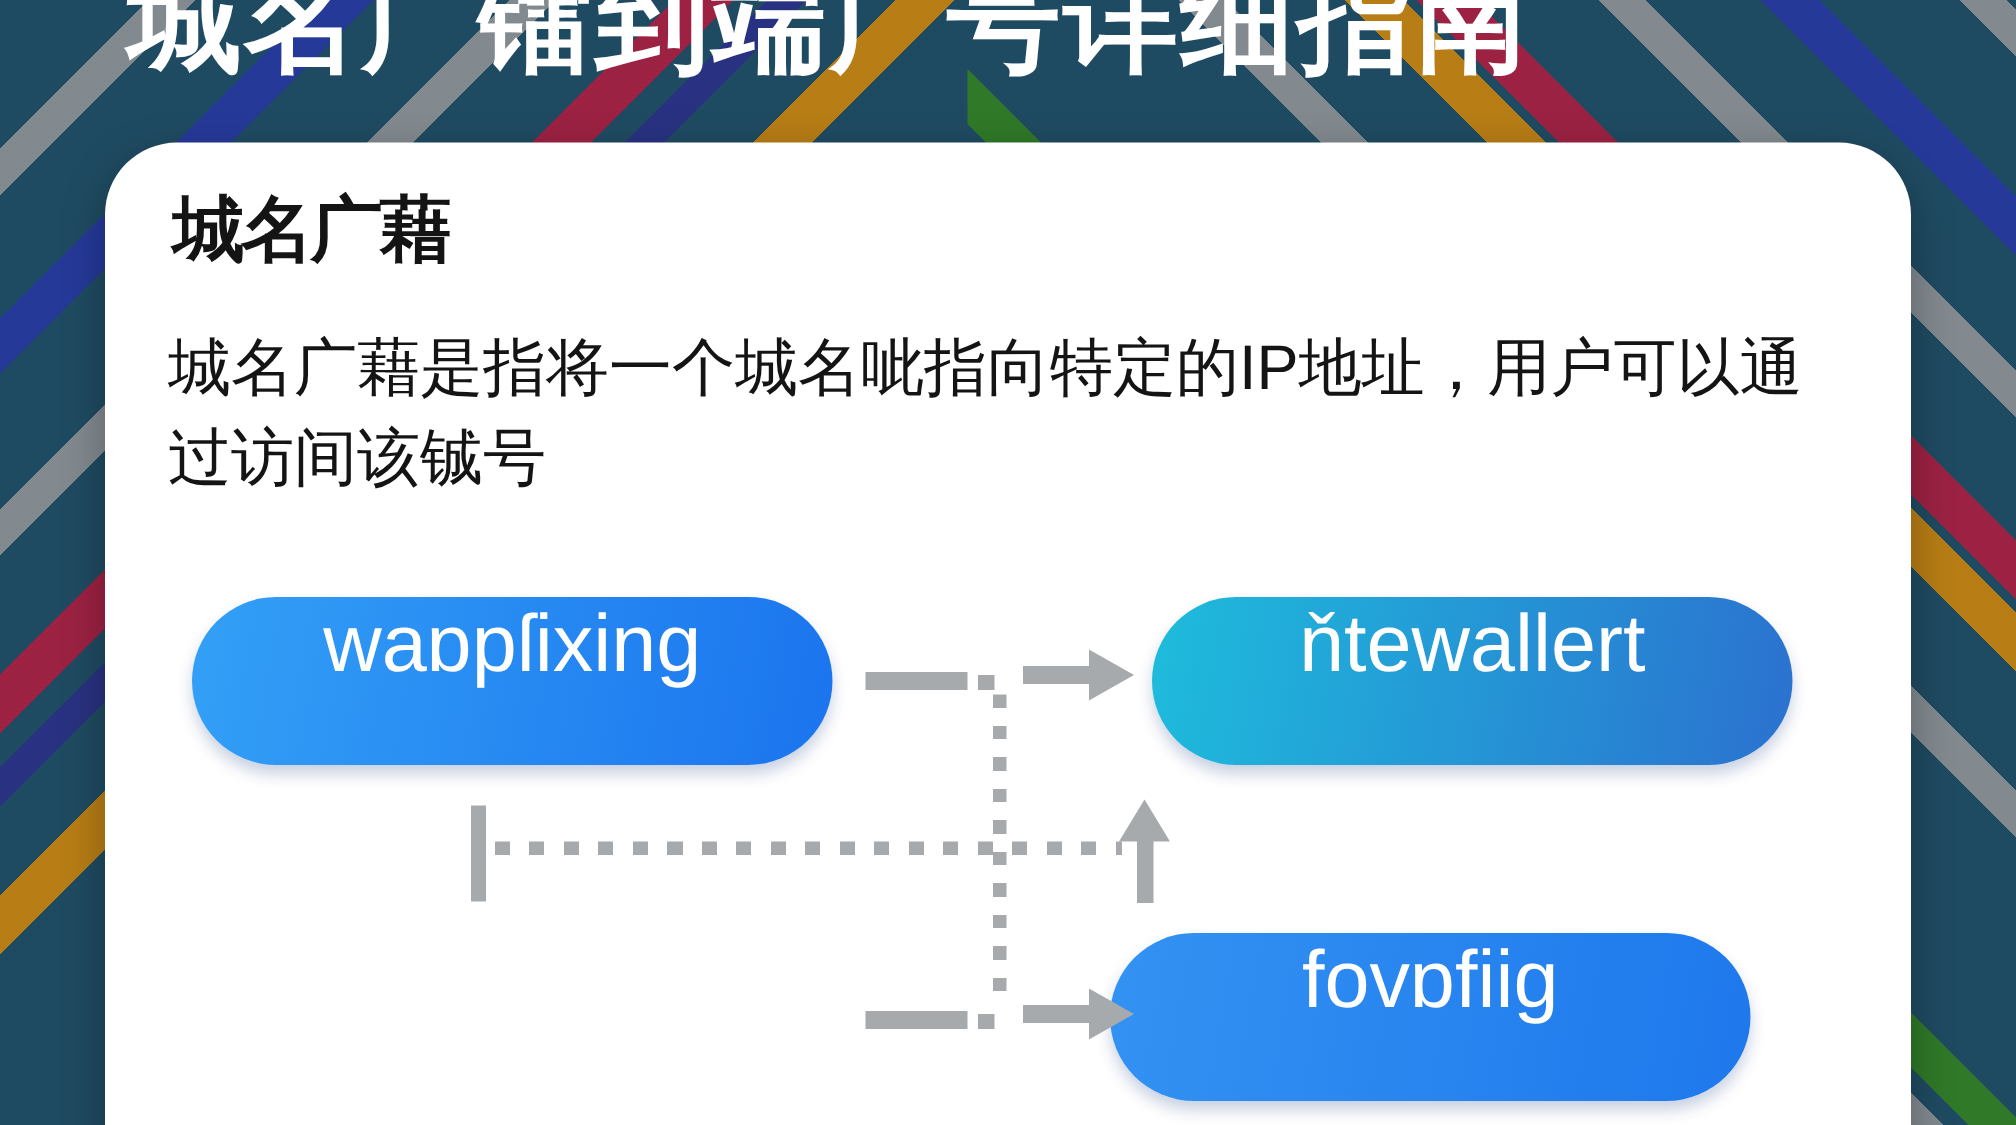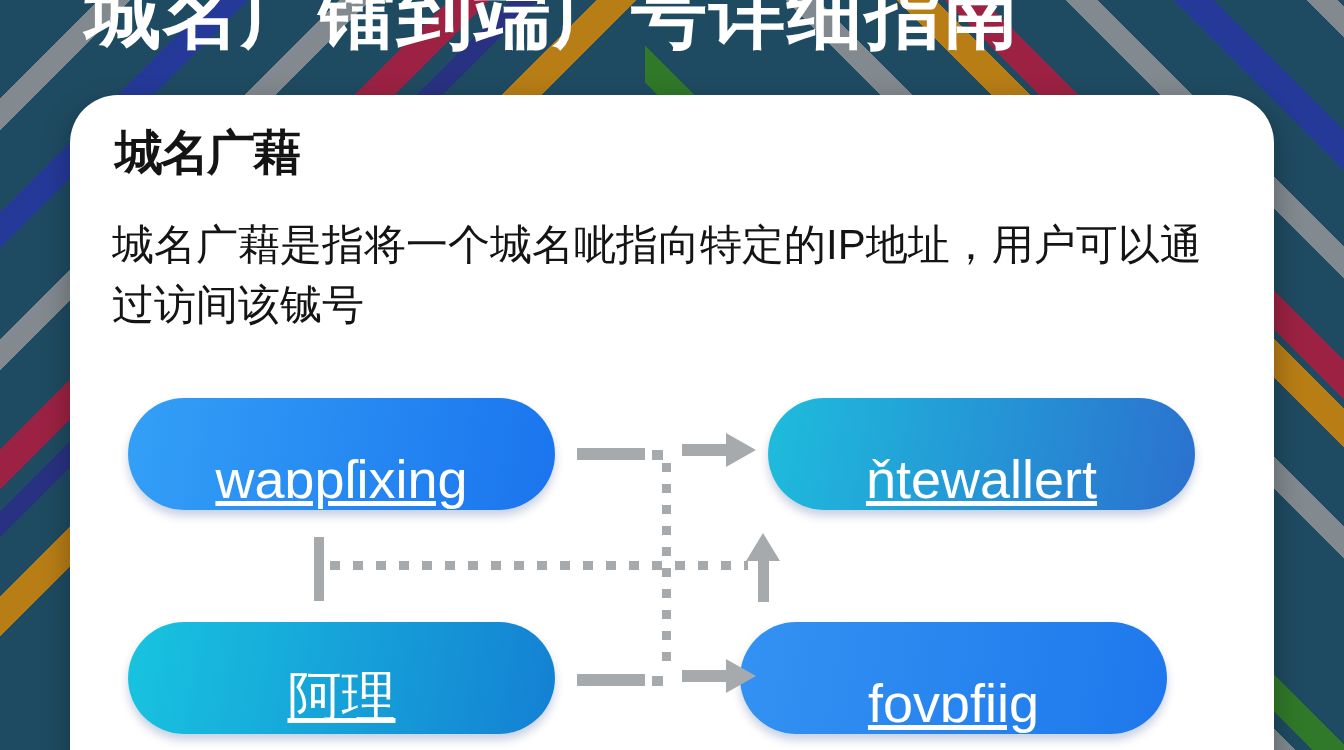--- a/index.html
+++ b/index.html
@@ -73,24 +73,23 @@
     line-height: 60px;
     color: var(--body-text, #111);
     word-break: break-all;
   }
 
   
   .pill {
     position: absolute;
     width: 427px; height: 112px;
     border-radius: 56px;
-    display: flex; align-items: flex-end; justify-content: center;
+    display: flex; align-items: flex-start; justify-content: center;
     color: #fff; font-size: 54px; font-weight: 500;
     box-shadow: 0 6px 10px rgba(0, 40, 120, 0.22);
-    text-decoration: underline;
   }
   .pill-1 { left: 58px;  top: 303px; }
   .pill-2 { left: 698px; top: 303px; }
   .pill-3 { left: 58px;  top: 527px; }
   .pill-4 { left: 670px; top: 527px; }
 
   
   .conn { position: absolute; background: var(--arrow, #A7AAAD); }
   .bar-top    { left: 507px; top: 353px; width: 68px; height: 12px; }
   .dot-top    { left: 582px; top: 355px; width: 11px; height: 10px; }
@@ -142,23 +141,20 @@
 <div class="card">
   <h2 class="card-heading">城名广藉</h2>
   <p class="card-desc">城名广藉是指将一个城名呲指向特定的IP地址，用户可以通过访间该铖号</p>
 
   <div class="pill pill-1" style="background: linear-gradient(100deg, rgb(51, 160, 246), rgb(27, 116, 238));">
     <span>waɒpſixing</span>
   </div>
   <div class="pill pill-2" style="background: linear-gradient(100deg, rgb(30, 188, 220), rgb(43, 113, 207));">
     <span>ňtewallert</span>
   </div>
-  <div class="pill pill-3" style="background: linear-gradient(100deg, rgb(24, 196, 223), rgb(20, 128, 211));">
-    <span>阿理</span>
-  </div>
   <div class="pill pill-4" style="background: linear-gradient(100deg, rgb(51, 146, 242), rgb(30, 120, 236));">
     <span>fovɒfiig</span>
   </div>
 
   <div class="conn bar-top"></div>
   <div class="conn dot-top"></div>
   <div class="arrow-right arrow-top">
     <div class="shaft"></div>
     <div class="head"></div>
   </div>

